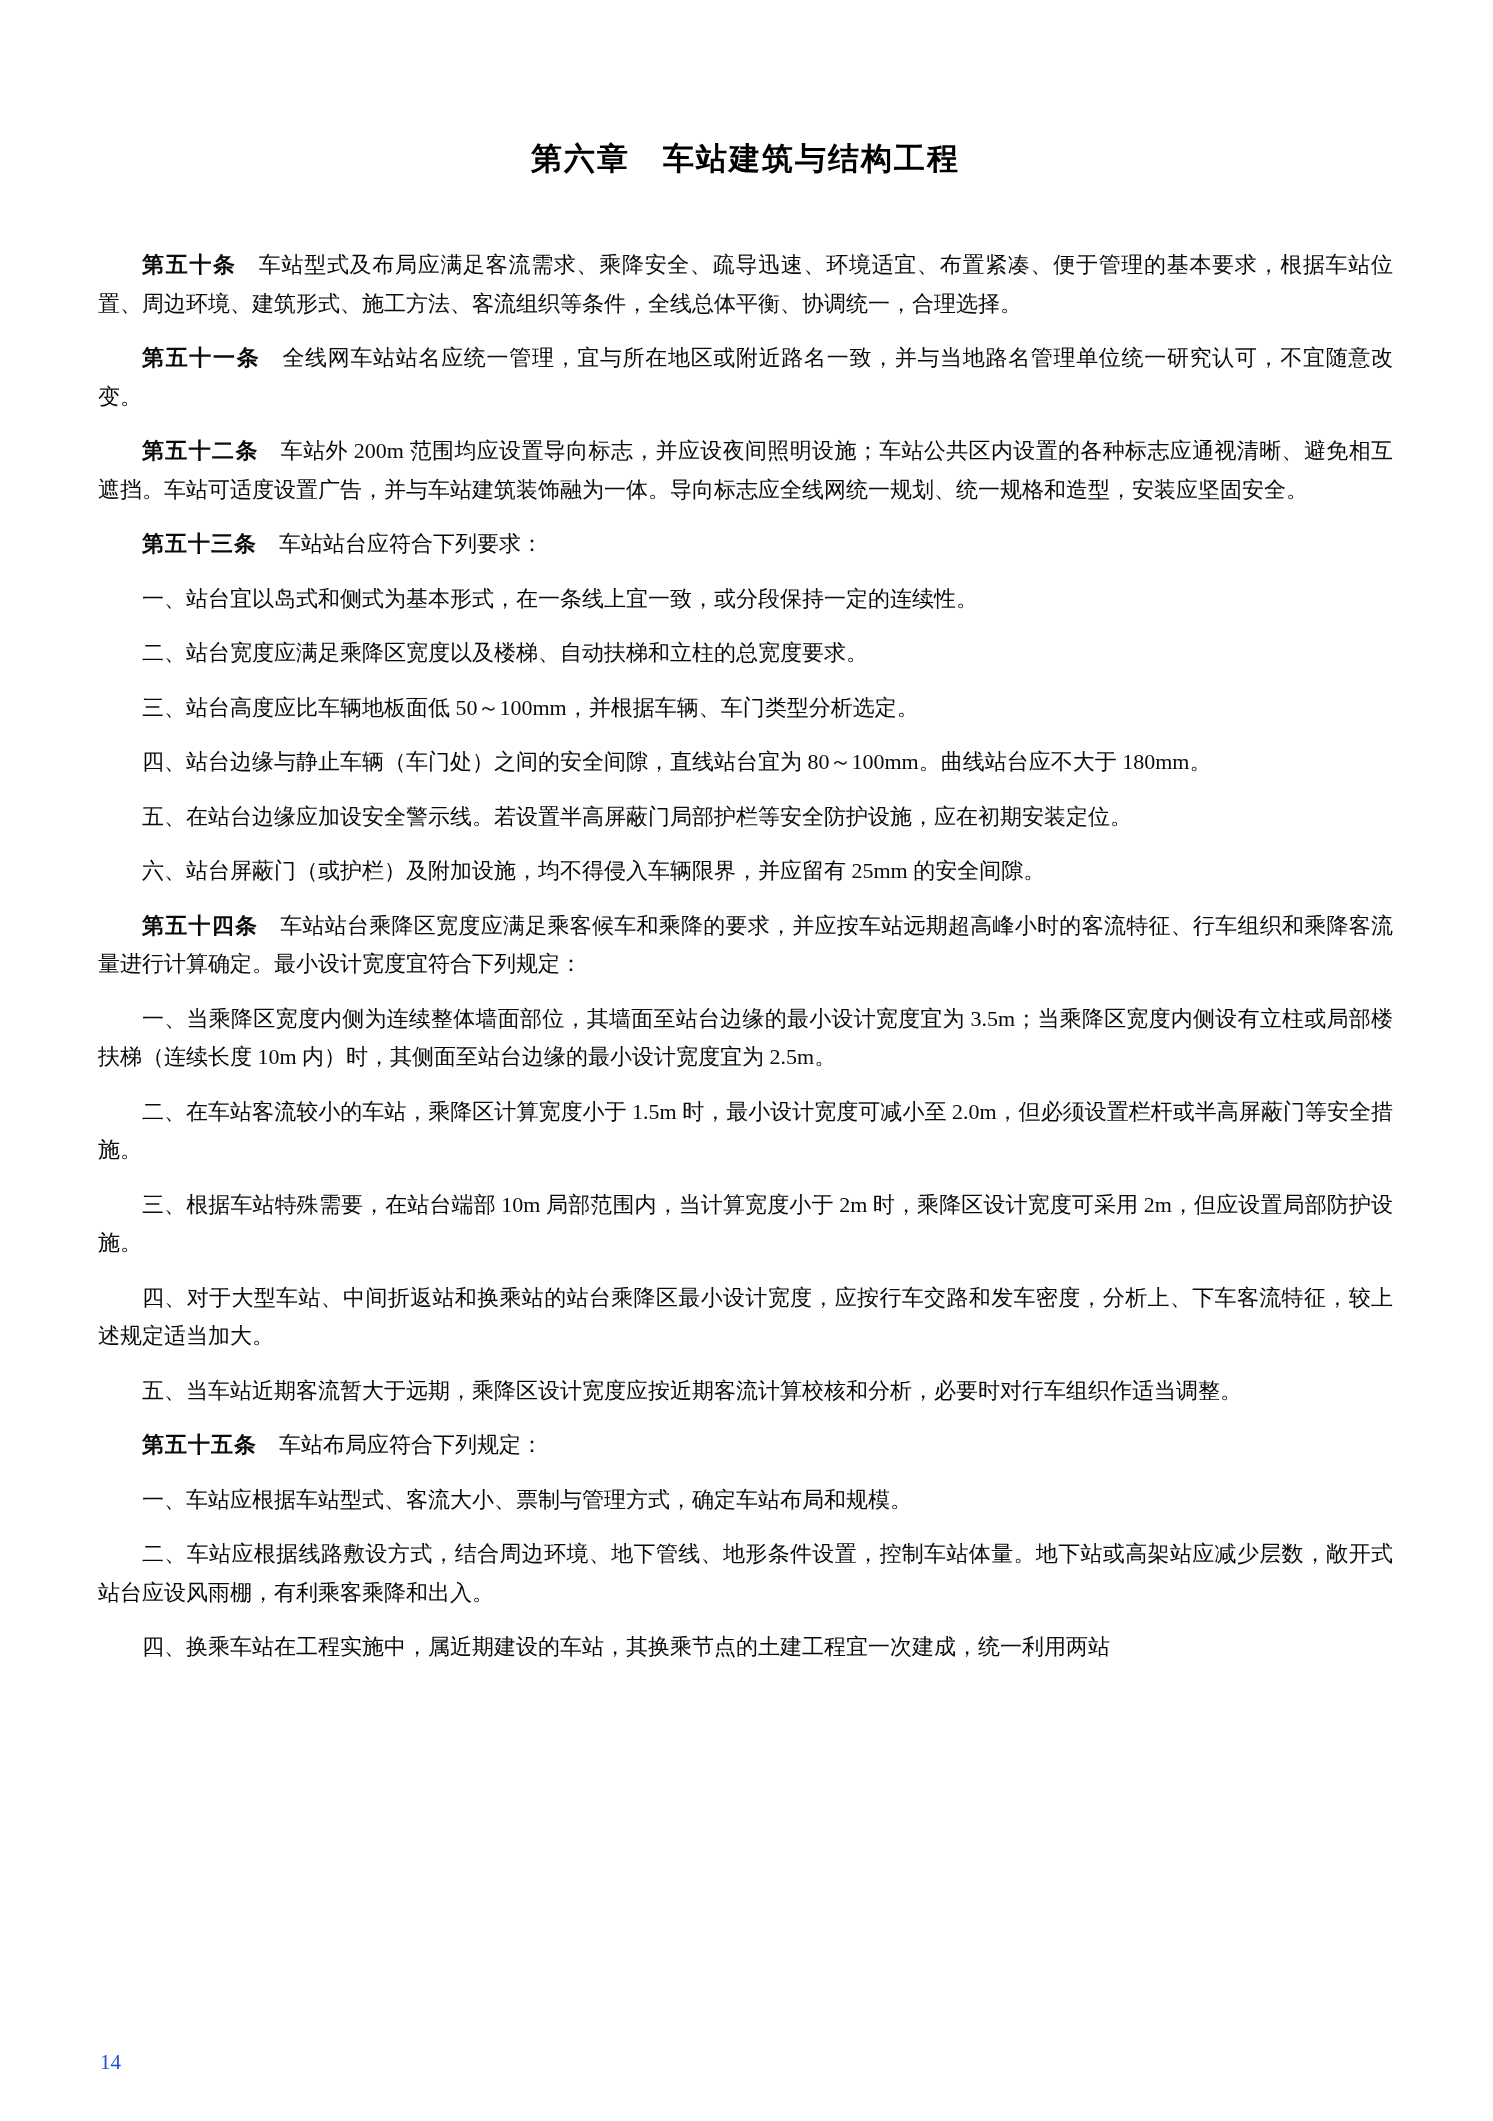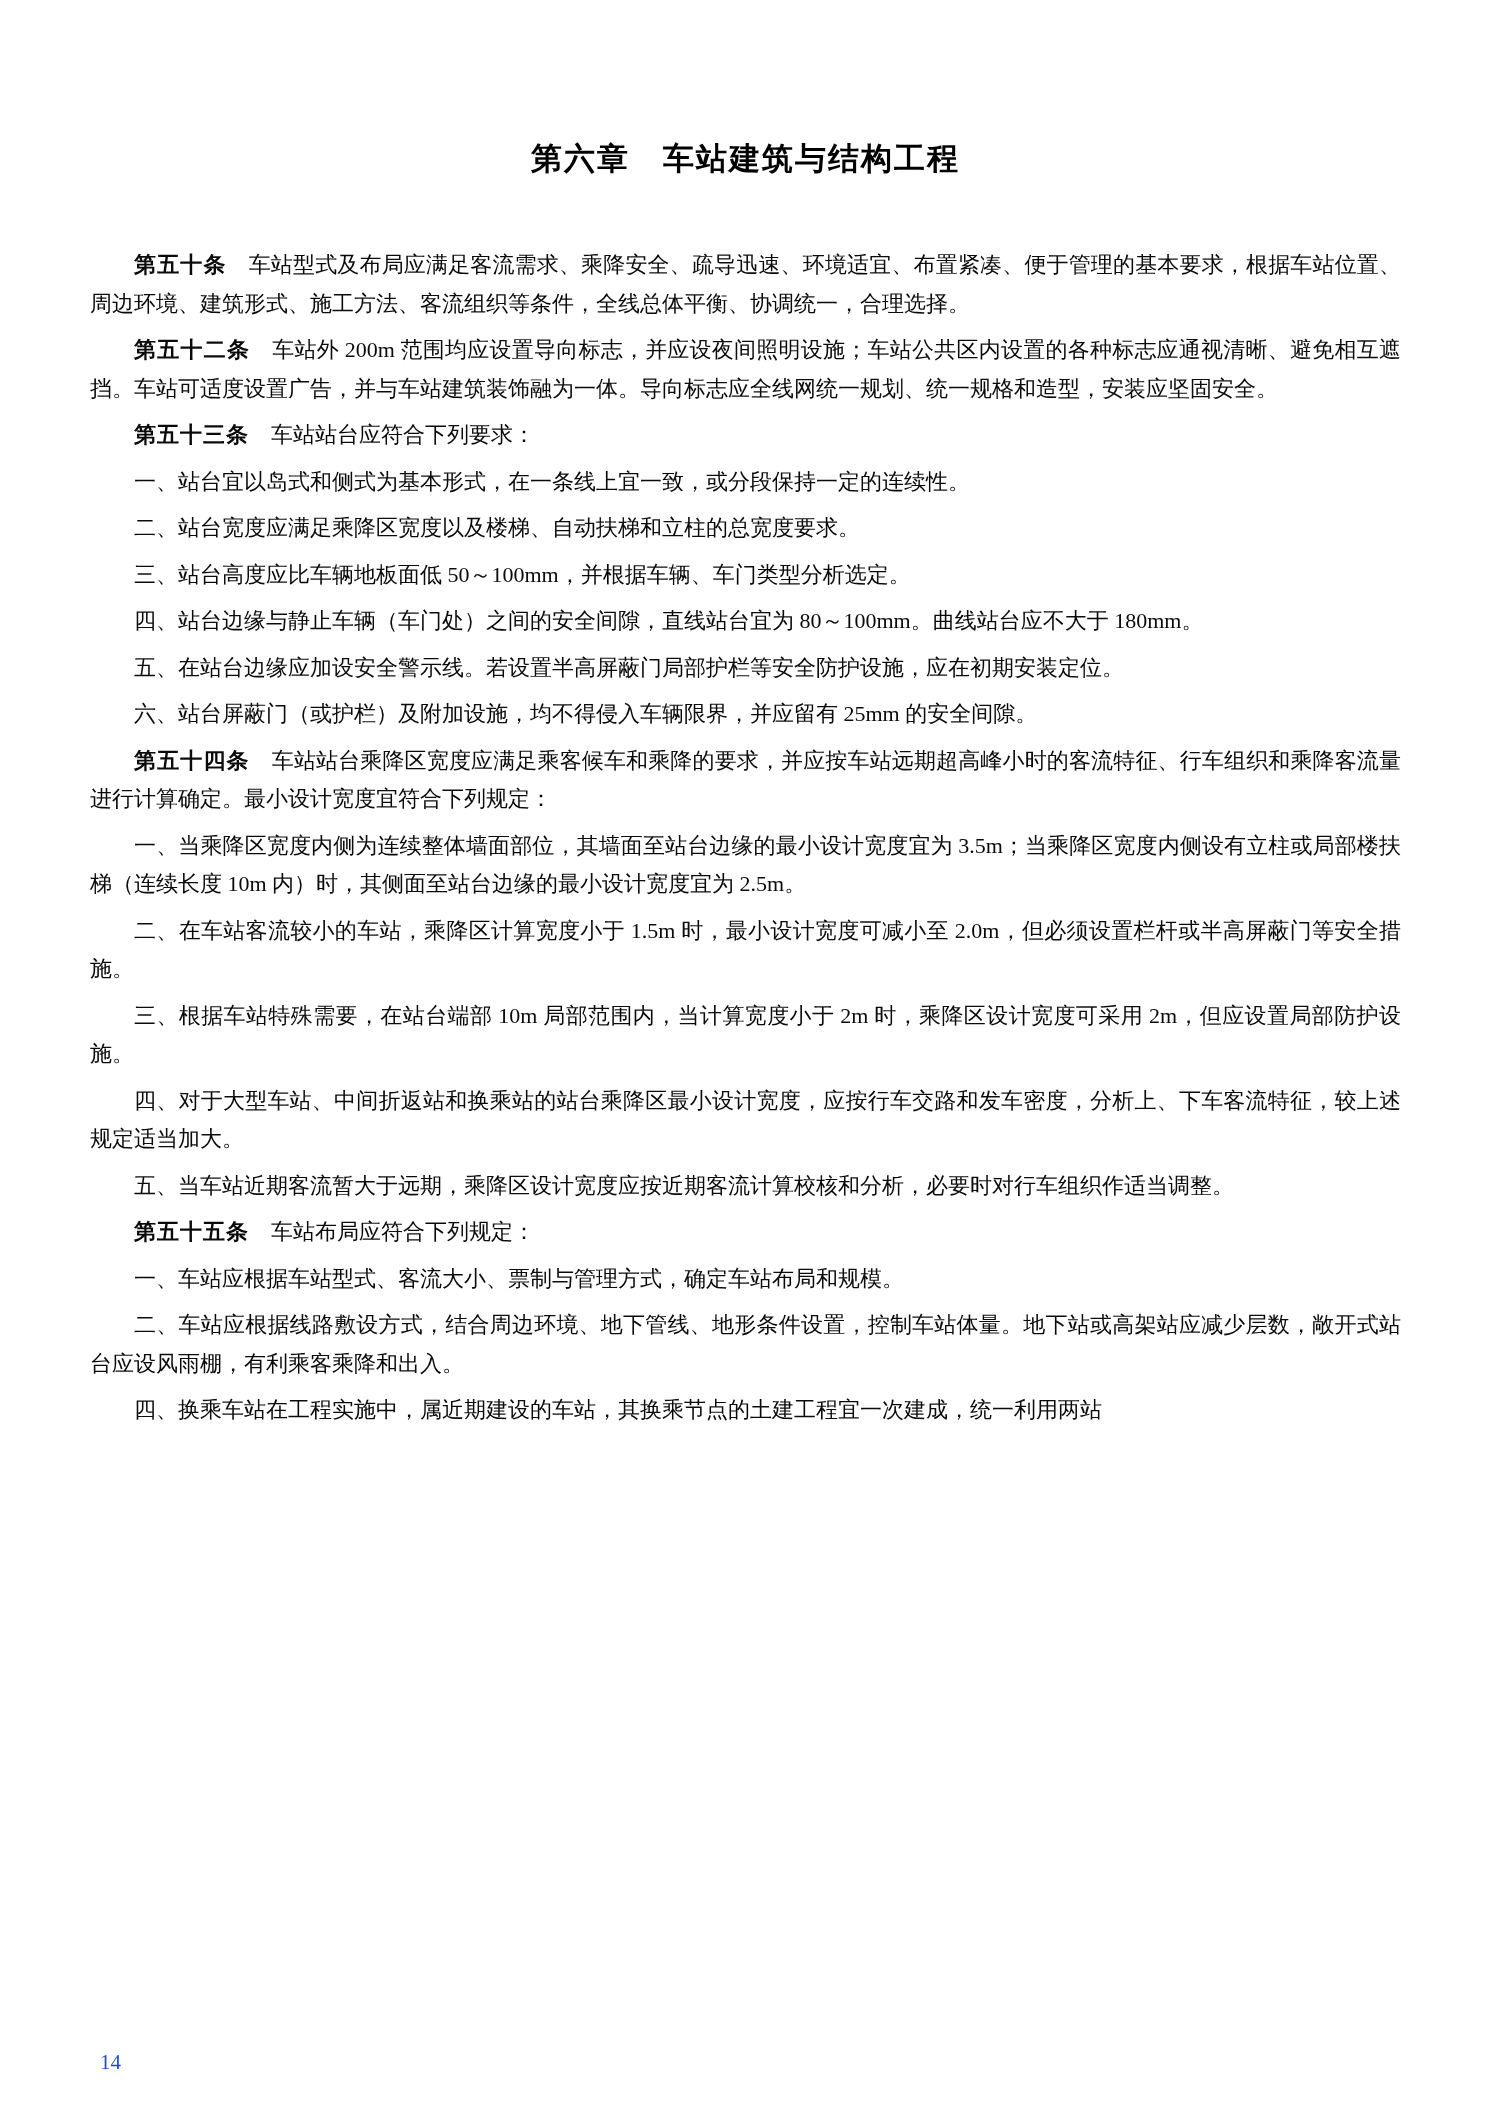--- a/index.html
+++ b/index.html
@@ -29,21 +29,21 @@
     color: #000000;
   }
   .body-text {
     font-size: 22px;
     line-height: 38.5px;
     text-align: justify;
     color: #0a0a0a;
   }
   .para {
     text-indent: 2em;
-    margin: 8px;
+    margin: 16px;
   }
   .lead {
     font-weight: bold;
     margin-right: 1em;
     letter-spacing: 1px;
   }
   .page-number {
     position: absolute;
     left: 100px;
     bottom: 46px;
@@ -55,20 +55,21 @@
 <body>
 
 <div class="page">
 
   <h1 class="doc-title">第六章　车站建筑与结构工程</h1>
 
   <div class="body-text">
 
     <p class="para"><b class="lead">第五十条</b><span>车站型式及布局应满足客流需求、乘降安全、疏导迅速、环境适宜、布置紧凑、便于管理的基本要求，根据车站位置、周边环境、建筑形式、施工方法、客流组织等条件，全线总体平衡、协调统一，合理选择。</span></p>
 
+    <p class="para"><b class="lead">第五十一条</b><span>全线网车站站名应统一管理，宜与所在地区或附近路名一致，并与当地路名管理单位统一研究认可，不宜随意改变。</span></p>
 
     <p class="para"><b class="lead">第五十二条</b><span>车站外 200m 范围均应设置导向标志，并应设夜间照明设施；车站公共区内设置的各种标志应通视清晰、避免相互遮挡。车站可适度设置广告，并与车站建筑装饰融为一体。导向标志应全线网统一规划、统一规格和造型，安装应坚固安全。</span></p>
 
     <p class="para"><b class="lead">第五十三条</b><span>车站站台应符合下列要求：</span></p>
 
     <p class="para"><span>一、站台宜以岛式和侧式为基本形式，在一条线上宜一致，或分段保持一定的连续性。</span></p>
 
     <p class="para"><span>二、站台宽度应满足乘降区宽度以及楼梯、自动扶梯和立柱的总宽度要求。</span></p>
 
     <p class="para"><span>三、站台高度应比车辆地板面低 50～100mm，并根据车辆、车门类型分析选定。</span></p>

